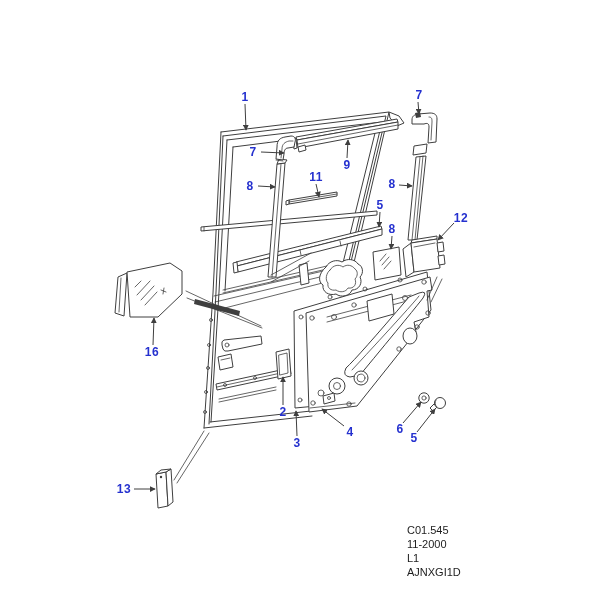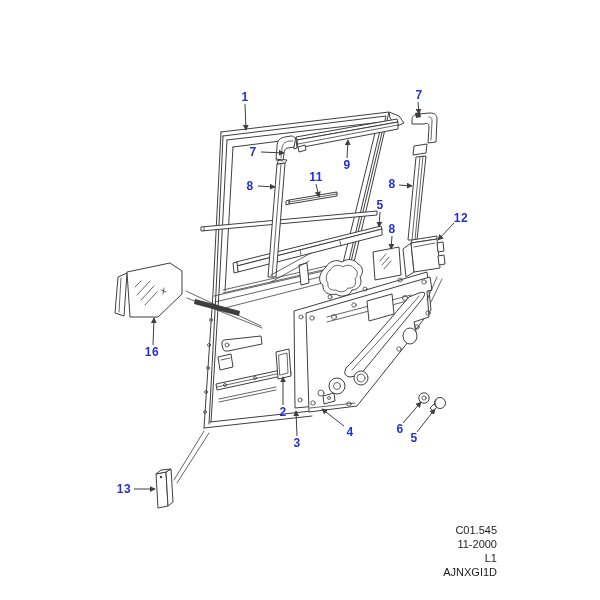--- a/index.html
+++ b/index.html
@@ -26,21 +26,21 @@
   .co-c1{left:245px;top:97px}   .co-c2{left:283px;top:412px}
   .co-c3{left:297px;top:443px}  .co-c4{left:350px;top:432px}
   .co-c5{left:414px;top:438px}  .co-c6{left:400px;top:429px}
   .co-c7l{left:253px;top:152px} .co-c7r{left:419px;top:95px}
   .co-c8l{left:250px;top:186px} .co-c8r{left:392px;top:184px}
   .co-c9{left:347px;top:165px}  .co-c10{left:380px;top:205px}
   .co-c11{left:316px;top:177px} .co-c12{left:461px;top:218px}
   .co-c13{left:152px;top:352px} .co-c14{left:392px;top:229px}
   .co-c15{left:124px;top:489px}
   #refblock{
-    position:absolute;left:407px;top:523px;width:90px;text-align:right;
+    position:absolute;left:407px;top:523px;width:90px;text-align:left;
     font-size:11px;line-height:14px;color:#1c1c1c;
   }
   #copyright{
     position:absolute;left:161px;top:571px;width:300px;text-align:center;
     font-size:10.5px;color:#2a2a2a;
   }
 </style>
 </head>
 <body>
 

